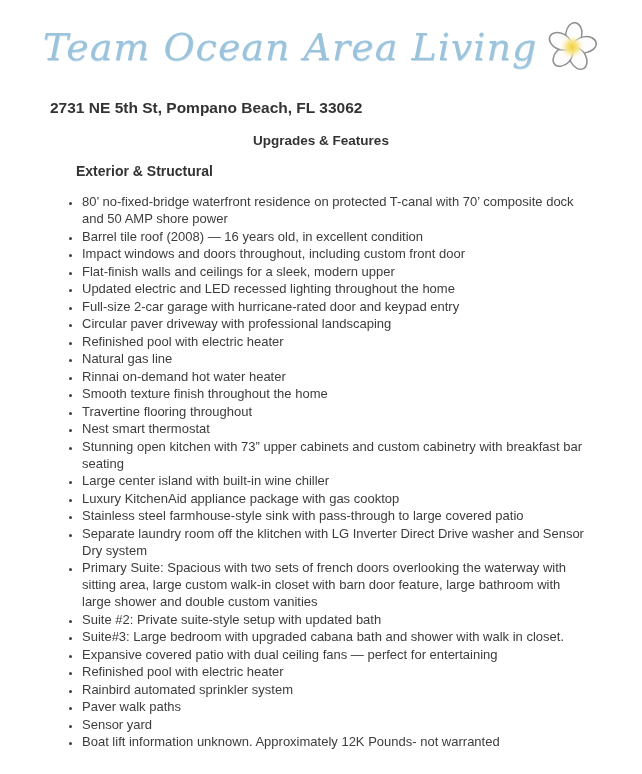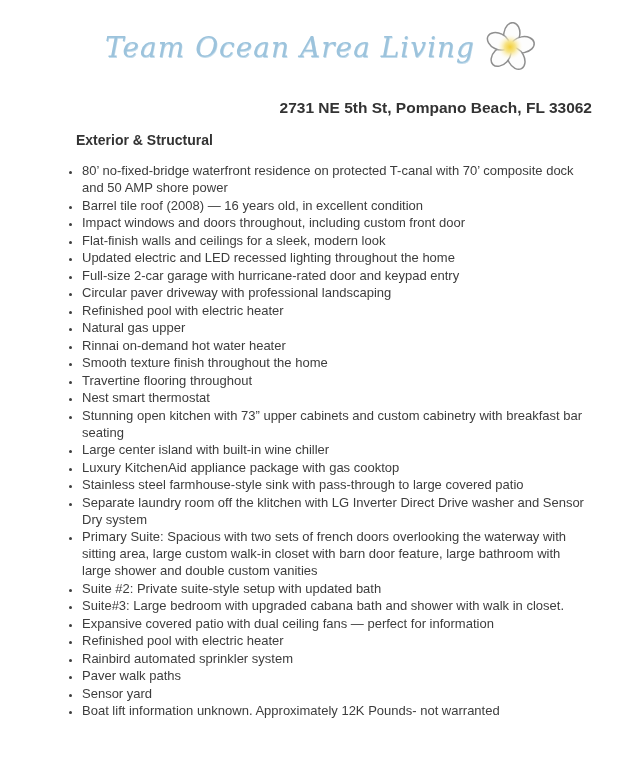--- a/index.html
+++ b/index.html
@@ -21,21 +21,21 @@
   }
   .logo-row {
     display: flex;
     align-items: center;
     justify-content: center;
     gap: 8px;
   }
   .logo-script {
     font-family: "DejaVu Serif", serif;
     font-style: italic;
-    font-size: 28px;
+    font-size: 38px;
     font-weight: 400;
     color: #9cc3dc;
     letter-spacing: 1px;
     text-shadow: 0.5px 0.5px 0 #c3dcec;
     white-space: nowrap;
   }
   .flower {
     display: inline-block;
     width: 54px;
     height: 50px;
@@ -44,21 +44,21 @@
   .flower svg { width: 100%; height: 100%; }
   .tagline {
     margin-top: 1px;
     font-size: 9px;
     font-weight: 700;
     letter-spacing: 1.7px;
     color: #a3c6dd;
   }
   h1.address {
     margin: 27px 0 0 0;
-    text-align: right;
+    text-align: left;
     font-size: 15.5px;
     font-weight: 700;
     color: #333333;
   }
   h2.subtitle {
     margin: 16px 0 0 0;
     text-align: center;
     font-size: 13.5px;
     font-weight: 700;
     color: #333333;
@@ -113,46 +113,47 @@
             <ellipse cx="50" cy="24" rx="16" ry="23" transform="rotate(296 50 50)"></ellipse>
           </g>
           <circle cx="50" cy="50" r="27" fill="url(#flowerCenter)"></circle>
         </svg>
       </span>
     </div>
   </header>
 
   <h1 class="address">2731 NE 5th St, Pompano Beach, FL 33062</h1>
 
+  <h2 class="subtitle">Upgrades &amp; Features</h2>
 
   <h3 class="section-heading">Exterior &amp; Structural</h3>
 
   <ul class="features">
     <li>80’ no-fixed-bridge waterfront residence on protected T-canal with 70’ composite dock and 50 AMP shore power</li>
     <li>Barrel tile roof (2008) — 16 years old, in excellent condition</li>
     <li>Impact windows and doors throughout, including custom front door</li>
-    <li>Flat-finish walls and ceilings for a sleek, modern look</li>
+    <li>Flat-finish walls and ceilings for a sleek, modern upper</li>
     <li>Updated electric and LED recessed lighting throughout the home</li>
     <li>Full-size 2-car garage with hurricane-rated door and keypad entry</li>
     <li>Circular paver driveway with professional landscaping</li>
     <li>Refinished pool with electric heater</li>
-    <li>Natural gas upper</li>
+    <li>Natural gas line</li>
     <li>Rinnai on-demand hot water heater</li>
     <li>Smooth texture finish throughout the home</li>
     <li>Travertine flooring throughout</li>
     <li>Nest smart thermostat</li>
     <li>Stunning open kitchen with 73” upper cabinets and custom cabinetry with breakfast bar seating</li>
     <li>Large center island with built-in wine chiller</li>
     <li>Luxury KitchenAid appliance package with gas cooktop</li>
     <li>Stainless steel farmhouse-style sink with pass-through to large covered patio</li>
     <li>Separate laundry room off the klitchen with LG Inverter Direct Drive washer and Sensor Dry system</li>
     <li>Primary Suite: Spacious with two sets of french doors overlooking the waterway with sitting area, large custom walk-in closet with barn door feature, large bathroom with large shower and double custom vanities</li>
     <li>Suite #2: Private suite-style setup with updated bath</li>
     <li>Suite#3: Large bedroom with upgraded cabana bath and shower with walk in closet.</li>
-    <li>Expansive covered patio with dual ceiling fans — perfect for information</li>
+    <li>Expansive covered patio with dual ceiling fans — perfect for entertaining</li>
     <li>Refinished pool with electric heater</li>
     <li>Rainbird automated sprinkler system</li>
     <li>Paver walk paths</li>
     <li>Sensor yard</li>
     <li>Boat lift information unknown. Approximately 12K Pounds- not warranted</li>
   </ul>
 
 </div>
 
 </body></html>

